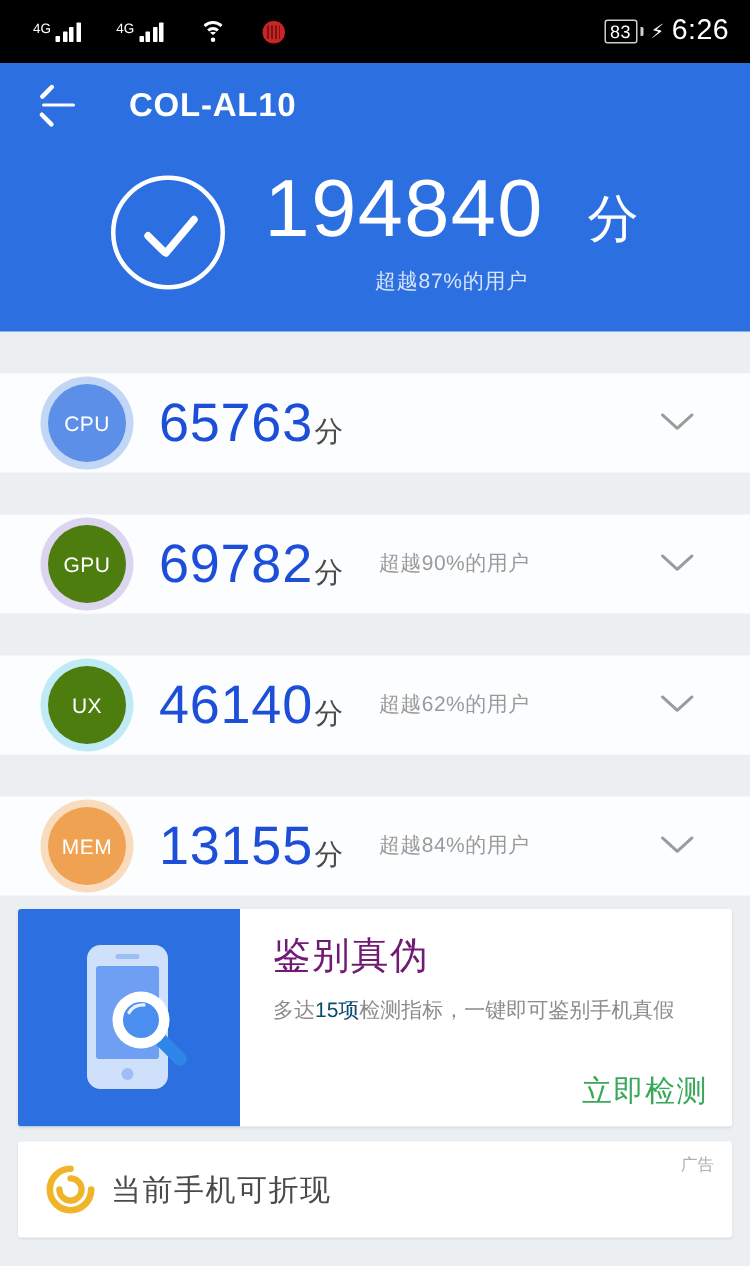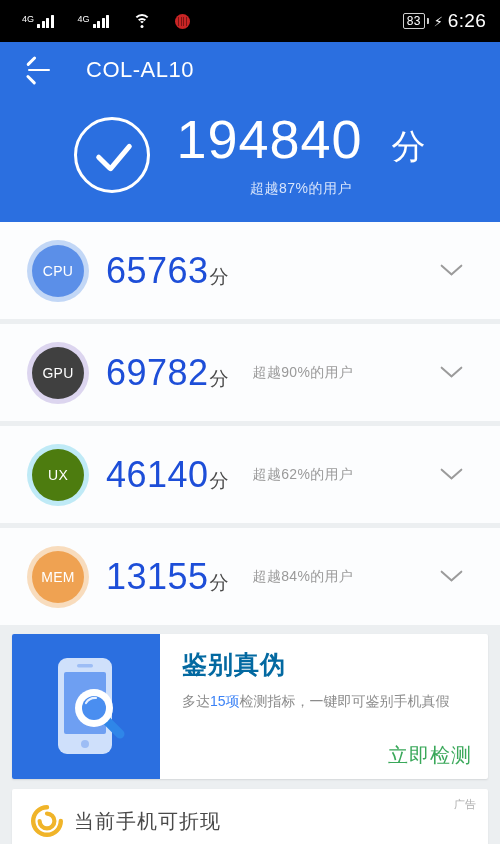--- a/index.html
+++ b/index.html
@@ -54,41 +54,41 @@
   
   .hero { background: #2b6fe0; color: #fff; padding-bottom: 24px; }
   .appbar { height: 56px; display: flex; align-items: center; padding: 0 0 0 24px; gap: 32px; }
   .back { width: 30px; height: 30px; position: relative; cursor: pointer; flex: none; }
   .back::before, .back::after, .back i {
     content: ""; position: absolute; background: #fff; border-radius: 2px;
   }
   .back i { width: 22px; height: 2.6px; left: 4px; top: 13.7px; }
   .back::before { width: 12px; height: 2.6px; left: 3px; top: 9px; transform: rotate(-45deg); transform-origin: left center; }
   .back::after  { width: 12px; height: 2.6px; left: 3px; top: 18.5px; transform: rotate(45deg); transform-origin: left center; }
-  .title { font-size: 22px; font-weight: 400; letter-spacing: .5px; }
+  .title { font-size: 22px; font-weight: 700; letter-spacing: .5px; }
 
   .hero-main { display: flex; align-items: center; justify-content: center; gap: 26px; padding-top: 14px; }
   .check {
     width: 76px; height: 76px; border: 3.5px solid #fff; border-radius: 50%;
     position: relative; flex: none;
   }
   .check::before, .check::after { content: ""; position: absolute; background: #fff; border-radius: 3px; }
   .check::before { width: 20px; height: 5px; left: 17px; top: 40px; transform: rotate(45deg); }
   .check::after  { width: 34px; height: 5px; left: 26px; top: 35px; transform: rotate(-50deg); }
   .score-wrap { text-align: left; }
   .score-line { display: flex; align-items: baseline; gap: 28px; }
   .score { font-size: 54px; font-weight: 300; letter-spacing: 1px; line-height: 1; }
   .score-unit { font-size: 34px; font-weight: 300; margin-left: 1px; }
   .score-sub { font-size: 14px; color: #d7e4fb; margin-top: 10px; text-align: center; letter-spacing: .5px; }
 
   
   .rows { background: #eceff1; }
   .row {
-    background: #fcfdfe; height: 97px; margin-bottom: 5px;
-    display: flex; align-items: center; padding: 0 36px 0 32px; cursor: pointer;
+    background: #fcfdfe; height: 66px; margin-bottom: 5px;
+    display: flex; align-items: center; padding: 0 36px 0 32px; cursor: pointer; margin-top: 28px;
   }
   .badge {
     width: 52px; height: 52px; border-radius: 50%; flex: none;
     display: flex; align-items: center; justify-content: center;
     color: #fff; font-size: 14px; letter-spacing: .3px;
   }
   .m-score { display: flex; align-items: baseline; margin-left: 22px; }
   .m-score .n { font-size: 36px; color: #1d4ed8; font-weight: 400; letter-spacing: .5px; }
   .m-score .u { font-size: 19px; color: #4a4a4a; margin-left: 1px; }
   .m-sub { font-size: 14px; color: #9a9a9a; margin-left: 24px; letter-spacing: .3px; }
@@ -105,23 +105,23 @@
   .promo {
     margin: 9px 12px 0 12px; background: #fff; border-radius: 2px;
     display: flex; height: 145px; overflow: hidden;
     box-shadow: 0 1px 2px rgba(0,0,0,.10);
   }
   .promo-art {
     width: 148px; background: #2b6fe0; flex: none;
     display: flex; align-items: center; justify-content: center;
   }
   .promo-body { flex: 1; padding: 14px 16px 10px 22px; display: flex; flex-direction: column; }
-  .promo-title { font-size: 25px; color: #0369a1; letter-spacing: 1px; font-weight: bold; }
+  .promo-title { font-size: 25px; color: #701a75; letter-spacing: 1px; }
   .promo-desc { font-size: 14px; color: #8c8c8c; line-height: 1.45; margin-top: 10px; }
-  .promo-desc .hl { color: #3b82f6; }
+  .promo-desc .hl { color: #0c4a6e; }
   .promo-cta { margin-top: auto; text-align: right; font-size: 20px; color: #3aa85a; letter-spacing: 1px; cursor: pointer; }
 
   
   .adrow {
     margin: 10px 12px 0 12px; background: #fff; border-radius: 2px;
     height: 64px; display: flex; align-items: center; padding: 0 14px 0 18px;
     position: relative; box-shadow: 0 1px 2px rgba(0,0,0,.08);
   }
   .adlogo { width: 34px; height: 34px; flex: none; }
   .adtext { margin-left: 10px; font-size: 20px; color: #4a4a4a; letter-spacing: 1px; }
@@ -192,21 +192,21 @@
         <div class="badge" style="background:#5b8fe8;box-shadow:0 0 0 5px #c2d7f6">
           <span>CPU</span>
         </div>
         <div class="m-score">
           <span class="n">65763</span>
           <span class="u">分</span>
         </div>
         <div class="chev"></div>
       </div>
       <div class="row">
-        <div class="badge" style="background:#404040;box-shadow:0 0 0 5px #dcd5ef">
+        <div class="badge" style="background:#4d7c0f;box-shadow:0 0 0 5px #dcd5ef">
           <span>GPU</span>
         </div>
         <div class="m-score">
           <span class="n">69782</span>
           <span class="u">分</span>
         </div>
         <div class="m-sub">超越90%的用户</div>
         <div class="chev"></div>
       </div>
       <div class="row">

